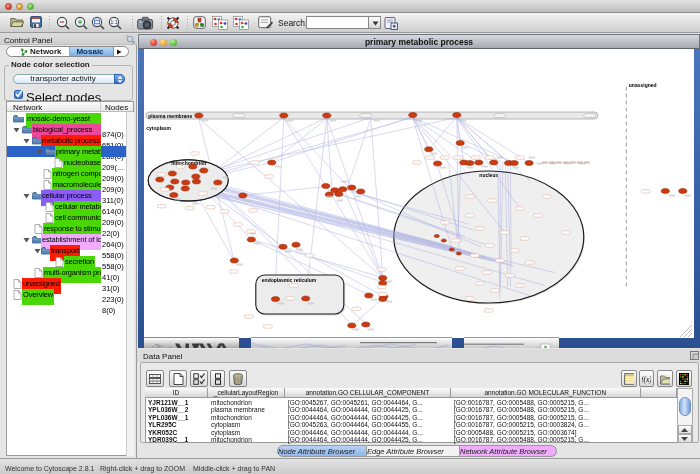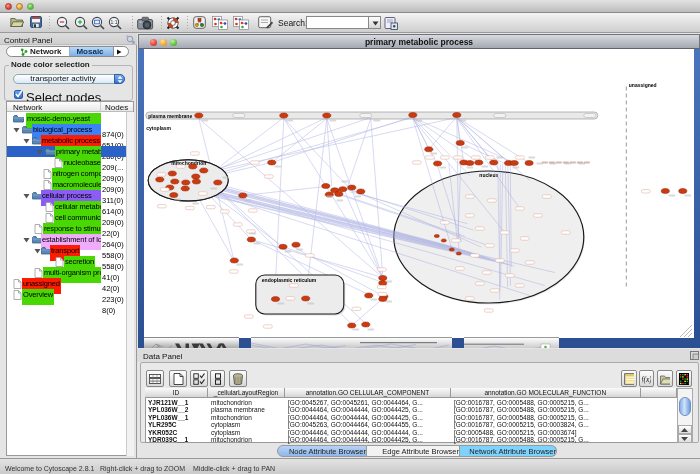--- a/index.html
+++ b/index.html
@@ -21,21 +21,21 @@
 .dbtn { position:absolute; width:18px; height:17px; border:1px solid #888; border-radius:2px; background:linear-gradient(#fdfdfd,#d8d8d8); }
 #dtable { position:absolute; left:145px; top:388px; width:547.5px; height:55px; background:#fff; border:1px solid #999; }
 .dhead { position:absolute; top:388px; height:10px; background:linear-gradient(#fbfbfb,#d6d6d6); border-right:1px solid #999; border-bottom:1px solid #999; font-size:6.5px; color:#111; text-align:center; line-height:10px; }
 .drow { position:absolute; left:145px; width:531px; height:7.55px; font-size:6.5px; line-height:7.5px; color:#111; }
 .drow .dc1 { position:absolute; left:3px; font-weight:bold; }
 .drow .dc2 { position:absolute; left:66px; }
 .drow .dc3 { position:absolute; left:143px; }
 .drow .dc4 { position:absolute; left:309px; }
 .trow { position:absolute; font-size:7.5px; letter-spacing:-0.15px; line-height:11px; height:16px; padding:0 1px; color:#000; white-space:nowrap; }
 .tcount { position:absolute; font-size:7.5px; line-height:11px;margin-top:16px; }
-.tabseg { position:absolute; top:445px; height:12px; border:1px solid #999; font-size:7.5px; line-height:11px; text-align:right; color:#222; background:#f5f5f5; }
+.tabseg { position:absolute; top:445px; height:12px; border:1px solid #999; font-size:7.5px; line-height:11px; text-align:left; color:#222; background:#f5f5f5;font-style:italic; }
 #statusbar { left:0; top:458px; width:700px; height:16px; background:linear-gradient(#e3e3e3,#cacaca); border-top:1px solid #999; font-size:7px; color:#333; }
 #statusbar span { position:absolute; top:6px; }
 </style></head>
 <body>
 <div class="abs" id="titlebar">
   <div class="light" style="left:5px;background:radial-gradient(circle at 35% 30%,#ff9a8a,#df4537 60%,#b22d20);border:0.5px solid #a33"></div>
   <div class="light" style="left:16px;background:radial-gradient(circle at 35% 30%,#ffe2a0,#f0a72f 60%,#c7821a);border:0.5px solid #a73"></div>
   <div class="light" style="left:27px;background:radial-gradient(circle at 35% 30%,#c0f0a0,#5fc13f 60%,#3f9427);border:0.5px solid #5a4"></div>
 </div>
 <div class="abs" id="toolbar">
@@ -190,21 +190,21 @@
     </svg>
 <div class="trow" style="left:26px;top:80px;background:#4ad805;width:75px;overflow:hidden">mosaic-demo-yeast</div>
 <div class="tcount" style="left:102px;top:80px;color:#000">874(0)</div>
 <svg style="position:absolute;left:13px;top:94px" width="7" height="6">
       <path d="M0.5 1 L6.5 1 L3.5 5.5 Z" fill="#555"></path>
     </svg>
 <svg style="position:absolute;left:22px;top:92px" width="11" height="9">
       <path d="M0.5 2.5 L0.5 8 L10.5 8 L10.5 3.5 L5 3.5 L4 1.5 L1.5 1.5 Z" fill="#5b87b5" stroke="#35618c" stroke-width="0.8"></path>
       <path d="M0.5 4 L10.5 4" stroke="#7fa8cc" stroke-width="1"></path>
     </svg>
-<div class="trow" style="left:32px;top:91px;background:#3b82f6;width:69px;overflow:hidden">biological_process</div>
+<div class="trow" style="left:32px;top:91px;background:#ec4899;width:69px;overflow:hidden">biological_process</div>
 <div class="tcount" style="left:102px;top:91px;color:#000">651(0)</div>
 <svg style="position:absolute;left:23px;top:105px" width="7" height="6">
       <path d="M0.5 1 L6.5 1 L3.5 5.5 Z" fill="#555"></path>
     </svg>
 <svg style="position:absolute;left:32px;top:103px" width="11" height="9">
       <path d="M0.5 2.5 L0.5 8 L10.5 8 L10.5 3.5 L5 3.5 L4 1.5 L1.5 1.5 Z" fill="#5b87b5" stroke="#35618c" stroke-width="0.8"></path>
       <path d="M0.5 4 L10.5 4" stroke="#7fa8cc" stroke-width="1"></path>
     </svg>
 <div class="trow" style="left:41px;top:102px;background:#fe1b02;width:60px;overflow:hidden">metabolic process</div>
 <div class="tcount" style="left:102px;top:102px;color:#000">280(0)</div>
@@ -285,21 +285,21 @@
       <path d="M1 0.5 L5.5 0.5 L8 3 L8 9.5 L1 9.5 Z" fill="#fff" stroke="#999" stroke-width="0.8"></path>
       <path d="M5.5 0.5 L5.5 3 L8 3" fill="none" stroke="#999" stroke-width="0.8"></path>
     </svg>
 <div class="trow" style="left:64px;top:223px;background:#4ad805;max-width:37px;overflow:hidden">secretion</div>
 <div class="tcount" style="left:102px;top:223px;color:#000">41(0)</div>
 <svg style="position:absolute;left:34px;top:235px" width="9" height="10">
       <path d="M1 0.5 L5.5 0.5 L8 3 L8 9.5 L1 9.5 Z" fill="#fff" stroke="#999" stroke-width="0.8"></path>
       <path d="M5.5 0.5 L5.5 3 L8 3" fill="none" stroke="#999" stroke-width="0.8"></path>
     </svg>
 <div class="trow" style="left:43px;top:234px;background:#4ad805;width:58px;overflow:hidden">multi-organism pro</div>
-<div class="tcount" style="left:102px;top:234px;color:#000">42(0)</div>
+<div class="tcount" style="left:102px;top:234px;color:#000">31(0)</div>
 <svg style="position:absolute;left:13px;top:246px" width="9" height="10">
       <path d="M1 0.5 L5.5 0.5 L8 3 L8 9.5 L1 9.5 Z" fill="#fff" stroke="#999" stroke-width="0.8"></path>
       <path d="M5.5 0.5 L5.5 3 L8 3" fill="none" stroke="#999" stroke-width="0.8"></path>
     </svg>
 <div class="trow" style="left:22px;top:245px;background:#fe1b02;max-width:79px;overflow:hidden">unassigned</div>
 <div class="tcount" style="left:102px;top:245px;color:#000">223(0)</div>
 <svg style="position:absolute;left:13px;top:257px" width="9" height="10">
       <path d="M1 0.5 L5.5 0.5 L8 3 L8 9.5 L1 9.5 Z" fill="#fff" stroke="#999" stroke-width="0.8"></path>
       <path d="M5.5 0.5 L5.5 3 L8 3" fill="none" stroke="#999" stroke-width="0.8"></path>
     </svg>
@@ -799,17 +799,17 @@
     <span class="dc4">[GO:0005488, GO:0005215, GO:0003674]</span>
   </div>
 <div class="drow" style="top:436.2px">
     <span class="dc1">YDR039C__1</span>
     <span class="dc2">mitochondrion</span>
     <span class="dc3">[GO:0044464, GO:0044444, GO:0044425, G...</span>
     <span class="dc4">[GO:0016787, GO:0005488, GO:0005215, G...</span>
   </div>
 <div class="tabseg" style="left:277px;width:90px;background:linear-gradient(#b7d2f4,#8fb8ec);border-radius:6px 0 0 6px;">Node Attribute Browser</div>
 <div class="tabseg" style="left:367px;width:93px;background:#f2f2f2;border-left:none;">Edge Attribute Browser</div>
-<div class="tabseg" style="left:460px;width:97px;background:#7dd3fc;border-radius:0 6px 6px 0;border-left:none;">Network Attribute Browser</div>
+<div class="tabseg" style="left:460px;width:97px;background:#f0abfc;border-radius:0 6px 6px 0;border-left:none;">Network Attribute Browser</div>
 <div class="abs" id="statusbar">
   <span style="left:5px">Welcome to Cytoscape 2.8.1</span>
   <span style="left:100px">Right-click + drag to ZOOM</span>
   <span style="left:193px">Middle-click + drag to PAN</span>
 </div>
 </body></html>

